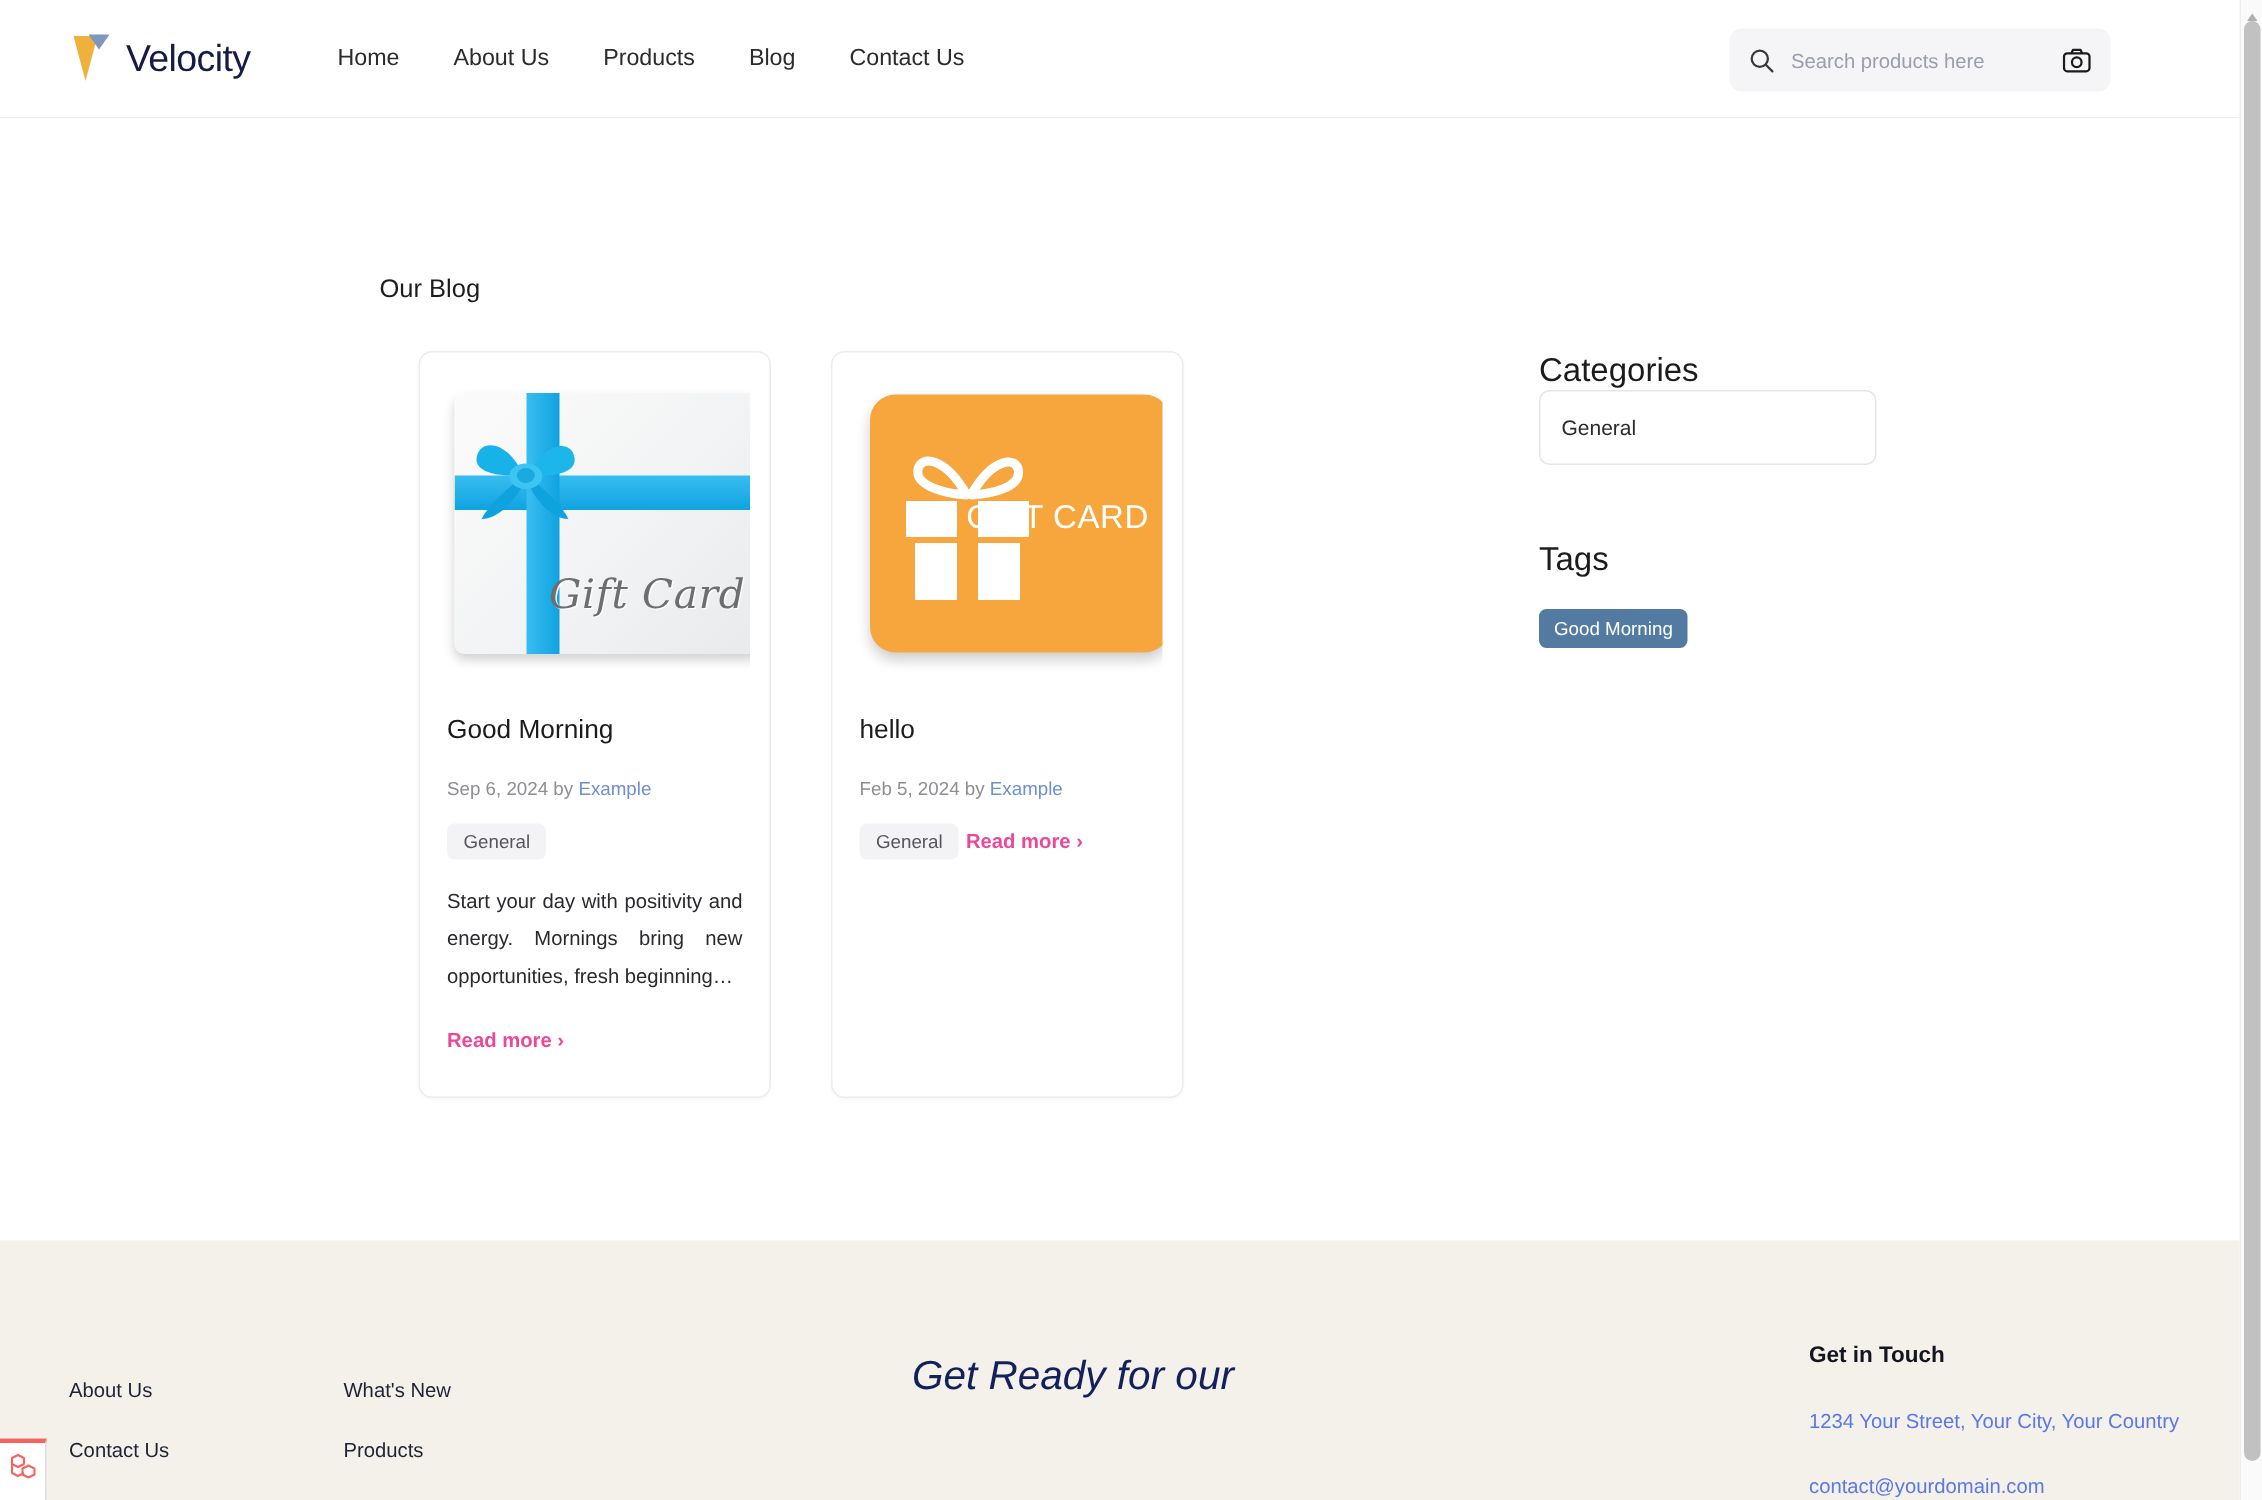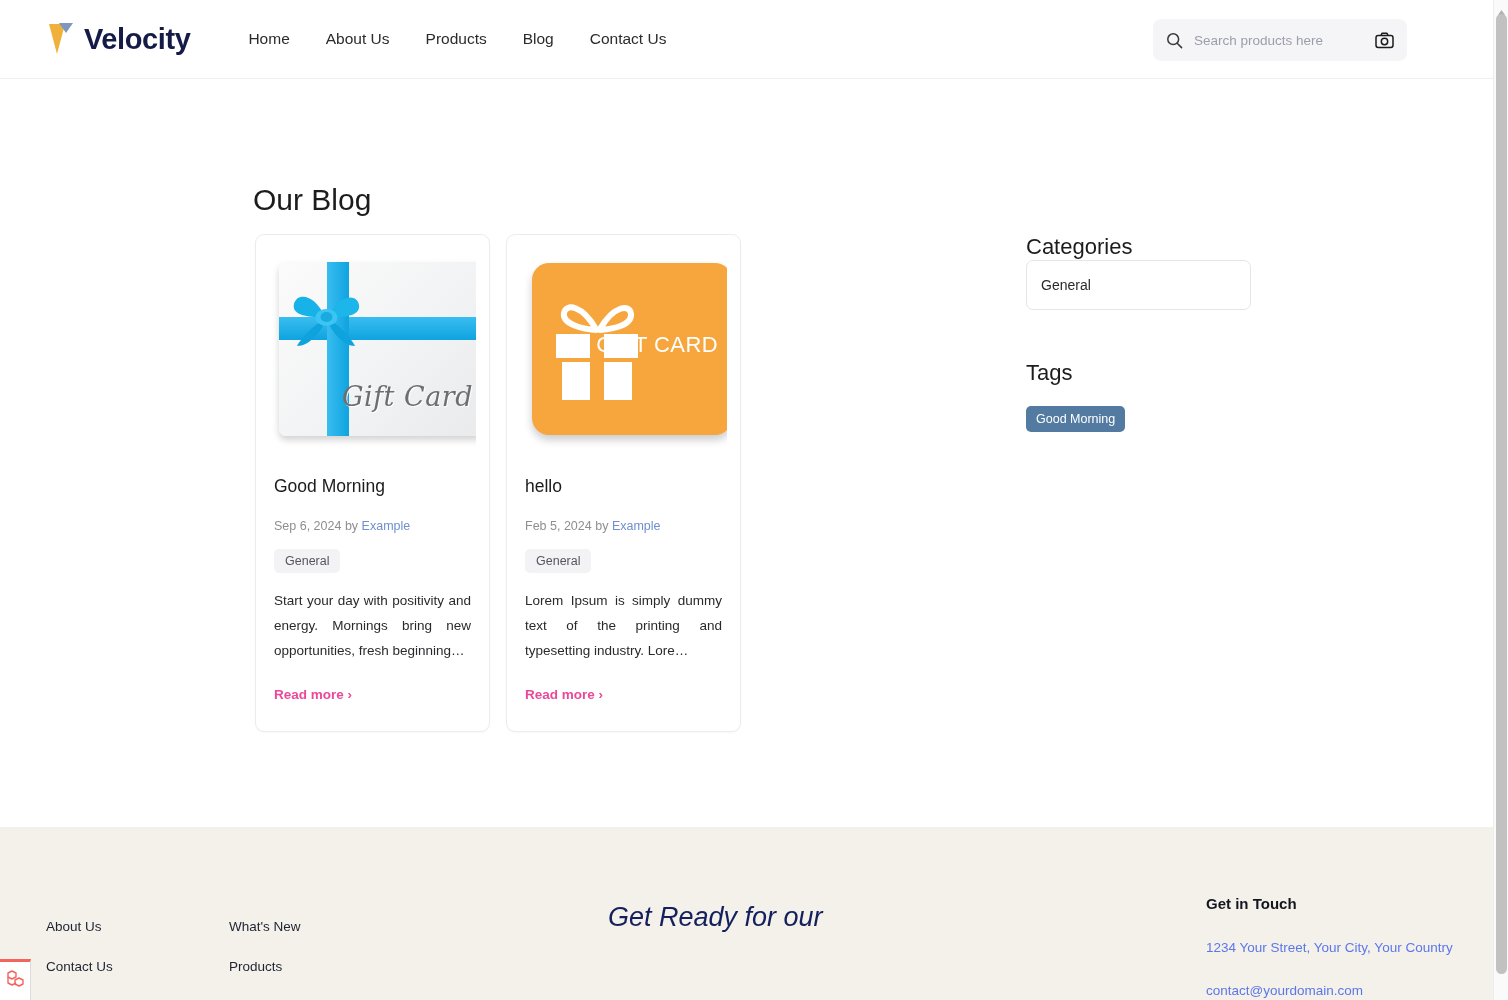--- a/index.html
+++ b/index.html
@@ -36,22 +36,22 @@
     align-items: center;
     gap: 4px;
     margin-left: 46px;
   }
   .logo-mark {
     width: 34px; height: 38px;
     position: relative;
     flex: none;
   }
   .logo-text {
-    font-size: 29px;
-    font-weight: bold;
+    font-size: 25px;
+    font-weight: normal;
     color: #141b46;
     letter-spacing: -0.4px;
   }
   .nav {
     display: flex;
     align-items: center;
     margin-left: 52px;
     gap: 0px;
   }
   .nav-item {
@@ -91,37 +91,38 @@
   
   .main {
     position: relative;
     padding: 0 0 0 0;
     background: #fff;
     height: 748px;
   }
   .page-title {
     position: absolute;
     left: 253px; top: 104px;
-    font-size: 30px;
+    font-size: 17px;
     color: #1c1c1c;
     font-weight: 400;
   }
   .cards {
     position: absolute;
     left: 255px; top: 155px;
     display: flex;
     gap: 16px;
   }
   .card {
     width: 235px;
     background: #fff;
     border: 1px solid #ececec;
     border-radius: 9px;
     overflow: hidden;
     box-shadow: 0 1px 2px rgba(0,0,0,0.03);
+    margin-left: 24px;
   }
   .card-thumb {
     height: 208px;
     margin: 15px 13px 0 13px;
     border-radius: 4px;
     overflow: hidden;
     position: relative;
     background: #fff;
   }
   .card-body { padding: 18px 18px 28px 18px; }
@@ -418,21 +419,20 @@
             </div>
           </div>
           <div class="card-body">
             <h2 class="card-title">hello</h2>
             <div class="card-meta">
               <span>Feb 5, 2024</span>
               <span>by</span>
               <a>Example</a>
             </div>
             <span class="card-tag">General</span>
-            <p class="card-excerpt">Lorem Ipsum is simply dummy text of the printing and typesetting industry. Lore…</p>
             <a class="card-more">Read more ›</a>
           </div>
         </article>
       </div>
 
       <aside class="sidebar">
         <h3 class="side-heading">Categories</h3>
         <div class="cat-box">General</div>
         <h3 class="side-heading tags">Tags</h3>
         <span class="tag-pill">Good Morning</span>

